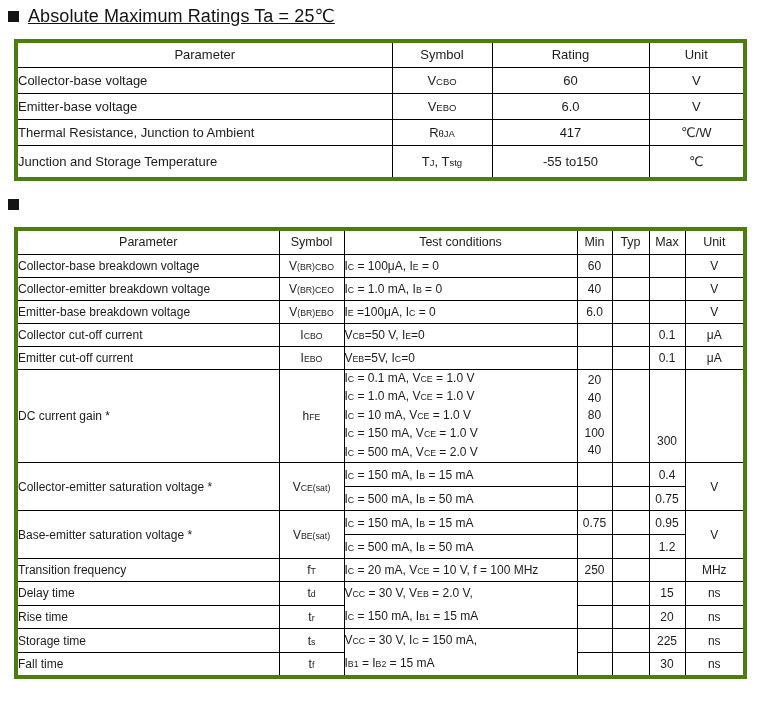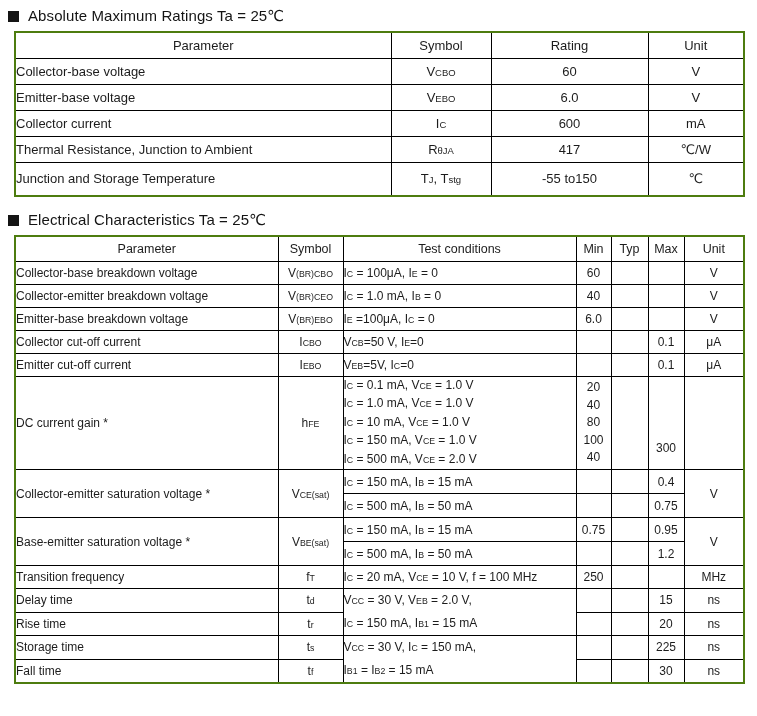--- a/index.html
+++ b/index.html
@@ -9,38 +9,39 @@
     background: #ffffff;
     color: #1c1c1c;
     font-family: "Liberation Sans", "DejaVu Sans", sans-serif;
     overflow: hidden;
   }
   .wrap { padding: 5px 14px 0 14px; }
 
   .sec-title {
     display: flex; align-items: center;
     height: 22px;
-    font-size: 15px; color: #141414;
+    font-size: 18px; color: #141414;
     letter-spacing: 0.1px;
+    text-decoration: underline;
   }
   .marker {
     display: inline-block;
     width: 11px; height: 11px;
     background: #141414;
     margin-left: -6px; margin-right: 9px;
     flex: 0 0 auto;
   }
   .title2 { margin-top: 12px; }
 
   table {
     border-collapse: collapse;
     table-layout: fixed;
     width: 729px;
-    border: 2px solid #4d7c0f;
-    margin-top: 4px;
+    border: 4px solid #4d7c0f;
+    margin-top: 12px;
   }
   td, th {
     border: 1px solid #000;
     font-weight: normal;
     padding: 0;
     overflow: hidden;
     white-space: nowrap;
     vertical-align: middle;
   }
   .t1 th { font-size: 13px; text-align: center; }
@@ -86,43 +87,36 @@
         <td class="ctr">60</td>
         <td class="ctr">V</td>
       </tr>
       <tr style="height:26px">
         <td class="left">Emitter-base voltage</td>
         <td class="ctr">V<span class="sb">EBO</span></td>
         <td class="ctr">6.0</td>
         <td class="ctr">V</td>
       </tr>
       <tr style="height:26px">
-        <td class="left">Collector current</td>
-        <td class="ctr">I<span class="sb">C</span></td>
-        <td class="ctr">600</td>
-        <td class="ctr">mA</td>
-      </tr>
-      <tr style="height:26px">
         <td class="left">Thermal Resistance, Junction to  Ambient</td>
         <td class="ctr">R<span class="sb">θJA</span></td>
         <td class="ctr">417</td>
         <td class="ctr">℃/W</td>
       </tr>
       <tr style="height:34px">
         <td class="left">Junction and Storage Temperature</td>
         <td class="ctr">T<span class="sb">J</span>, T<span class="sb">stg</span></td>
         <td class="ctr">-55 to150</td>
         <td class="ctr">℃</td>
       </tr>
     </tbody>
   </table>
 
   <div class="sec-title title2">
     <span class="marker"></span>
-    <span>Electrical Characteristics Ta = 25℃</span>
   </div>
 
   <table class="t2">
     <colgroup>
         <col style="width:263px">
         <col style="width:65px">
         <col style="width:233px">
         <col style="width:35px">
         <col style="width:37px">
         <col style="width:36px">

